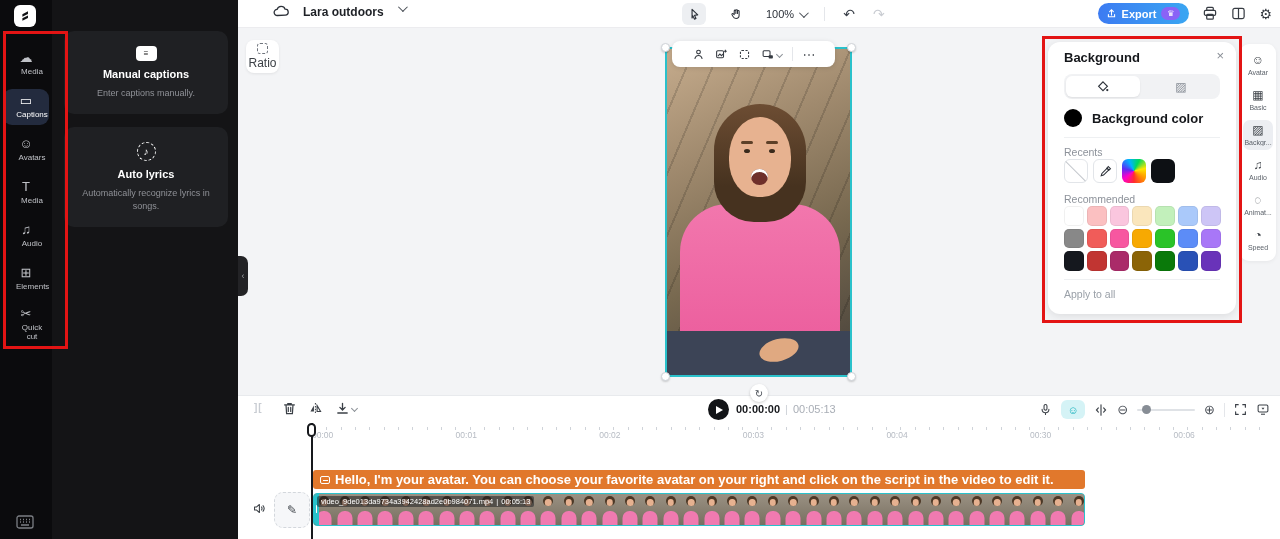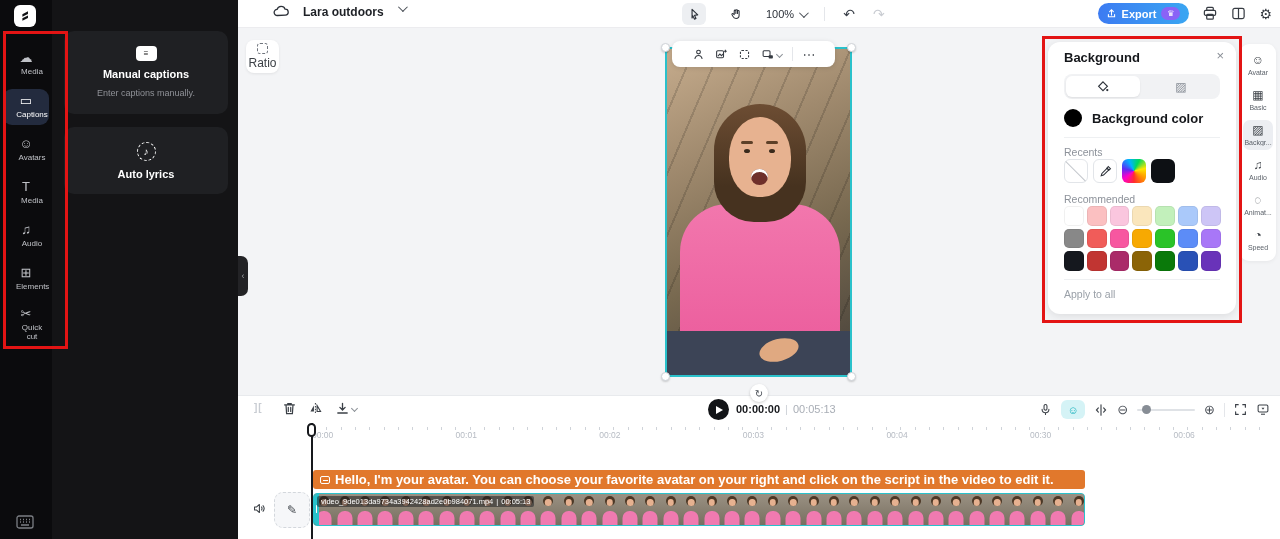--- a/index.html
+++ b/index.html
@@ -231,20 +231,21 @@
 
         <div class="cap-card">
           <span class="card-icon" data-icon="lines">≡</span>
           <span class="card-title">Manual captions</span>
           <span class="card-desc">Enter captions manually.</span>
         </div>
 
         <div class="cap-card">
           <span class="card-icon" data-icon="note">♪</span>
           <span class="card-title">Auto lyrics</span>
+          <span class="card-desc">Automatically recognize lyrics in songs.</span>
         </div>
       </div>
   </div>
   <div id="panel-collapse">‹</div>
 
   <div id="header">
     <div id="proj">
       <span>
         <svg width="16" height="13" viewBox="0 0 16 13" fill="none" stroke="#2c3139" stroke-width="1.3">
             <path d="M4.4 10.5a3.1 3.1 0 0 1-.3-6.2 4.2 4.2 0 0 1 8-.1 2.8 2.8 0 0 1 .3 5.9z"></path>

